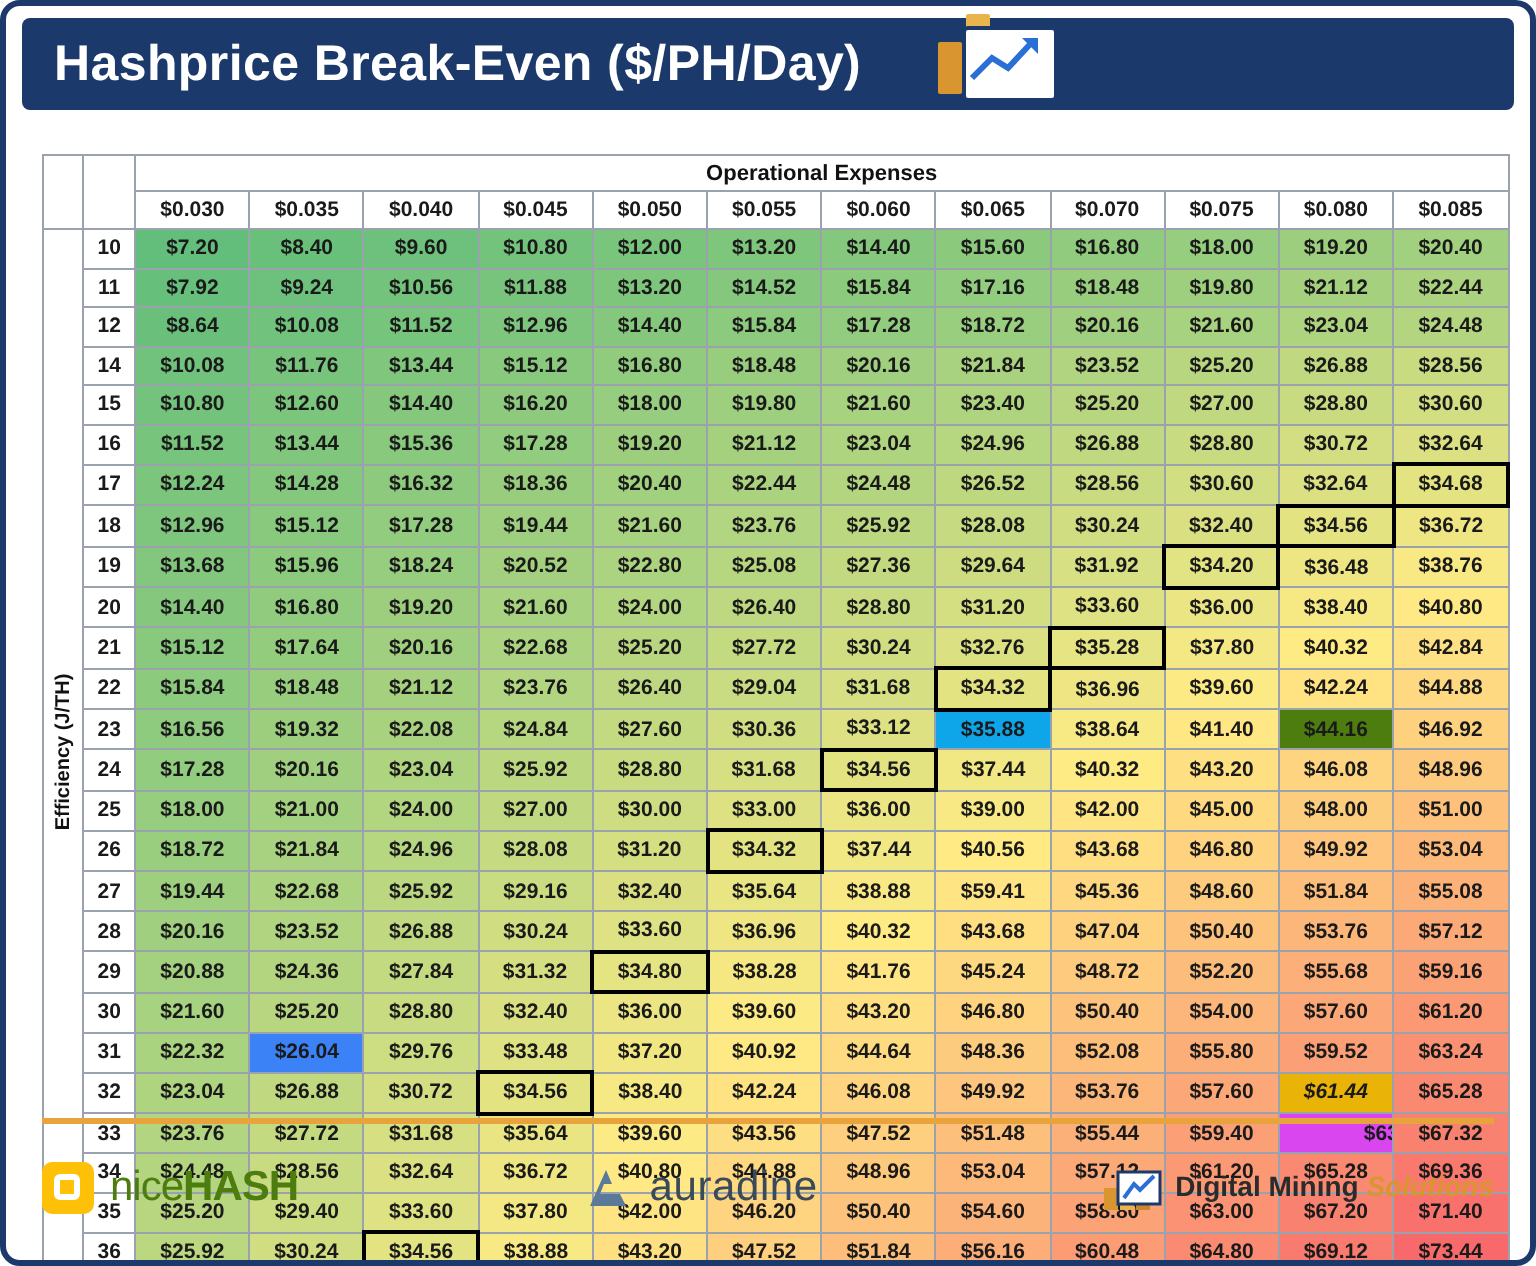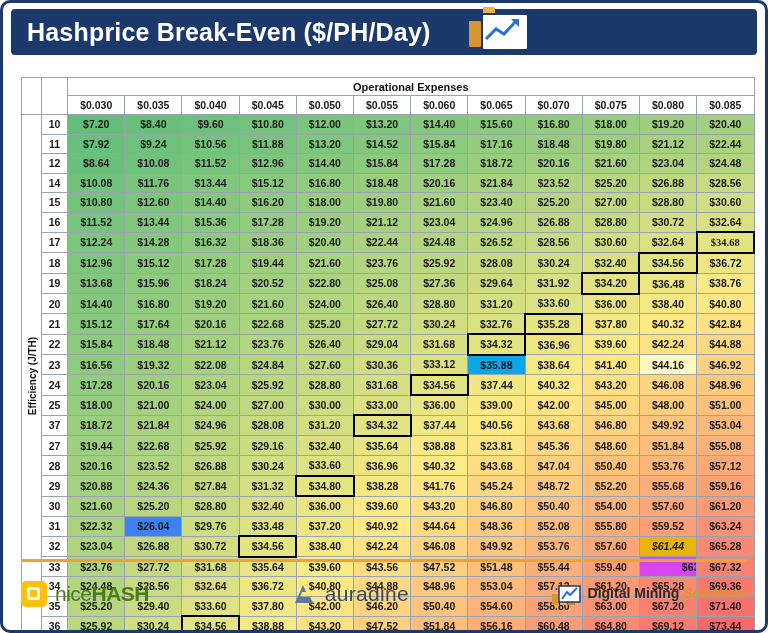--- a/index.html
+++ b/index.html
@@ -302,21 +302,21 @@
             <td class="cell" style="background: rgb(132, 200, 125);">$14.28</td>
             <td class="cell" style="background: rgb(142, 202, 125);">$16.32</td>
             <td class="cell" style="background: rgb(152, 205, 126);">$18.36</td>
             <td class="cell" style="background: rgb(161, 208, 127);">$20.40</td>
             <td class="cell" style="background: rgb(171, 211, 127);">$22.44</td>
             <td class="cell" style="background: rgb(180, 213, 128);">$24.48</td>
             <td class="cell" style="background: rgb(190, 216, 128);">$26.52</td>
             <td class="cell" style="background: rgb(200, 219, 129);">$28.56</td>
             <td class="cell" style="background: rgb(209, 222, 129);">$30.60</td>
             <td class="cell" style="background: rgb(219, 225, 130);">$32.64</td>
-            <td class="cell bt bb bl br" style="background: rgb(228, 227, 130); font-family: Liberation Serif, serif;">$34.68</td>
+            <td class="cell bt bb bl br" style="background: rgb(228, 227, 130);">$34.68</td>
           </tr>
           <tr>
             <td class="rowhead">18</td>
             <td class="cell" style="background: rgb(126, 198, 125);">$12.96</td>
             <td class="cell" style="background: rgb(136, 201, 125);">$15.12</td>
             <td class="cell" style="background: rgb(146, 204, 126);">$17.28</td>
             <td class="cell" style="background: rgb(157, 207, 126);">$19.44</td>
             <td class="cell" style="background: rgb(167, 210, 127);">$21.60</td>
             <td class="cell" style="background: rgb(177, 213, 128);">$23.76</td>
             <td class="cell" style="background: rgb(187, 215, 128);">$25.92</td>
@@ -391,21 +391,21 @@
             <td class="cell" style="background: rgb(143, 203, 126);">$16.56</td>
             <td class="cell" style="background: rgb(156, 206, 126);">$19.32</td>
             <td class="cell" style="background: rgb(169, 210, 127);">$22.08</td>
             <td class="cell" style="background: rgb(182, 214, 128);">$24.84</td>
             <td class="cell" style="background: rgb(195, 218, 129);">$27.60</td>
             <td class="cell" style="background: rgb(208, 221, 129);">$30.36</td>
             <td class="cell" style="background: rgb(221, 225, 130);">$33.12</td>
             <td class="cell" style="background: #0ea5e9;">$35.88</td>
             <td class="cell" style="background: rgb(247, 233, 132);">$38.64</td>
             <td class="cell" style="background: rgb(255, 231, 131);">$41.40</td>
-            <td class="cell" style="background: #fef9c3;">$44.16</td>
+            <td class="cell" style="background: #4d7c0f;">$44.16</td>
             <td class="cell" style="background: rgb(254, 209, 127);">$46.92</td>
           </tr>
           <tr>
             <td class="rowhead">24</td>
             <td class="cell" style="background: rgb(146, 204, 126);">$17.28</td>
             <td class="cell" style="background: rgb(160, 208, 127);">$20.16</td>
             <td class="cell" style="background: rgb(174, 212, 127);">$23.04</td>
             <td class="cell" style="background: rgb(187, 215, 128);">$25.92</td>
             <td class="cell" style="background: rgb(201, 219, 129);">$28.80</td>
             <td class="cell" style="background: rgb(214, 223, 130);">$31.68</td>
@@ -425,21 +425,21 @@
             <td class="cell" style="background: rgb(206, 221, 129);">$30.00</td>
             <td class="cell" style="background: rgb(221, 225, 130);">$33.00</td>
             <td class="cell" style="background: rgb(235, 229, 131);">$36.00</td>
             <td class="cell" style="background: rgb(249, 233, 132);">$39.00</td>
             <td class="cell" style="background: rgb(255, 228, 131);">$42.00</td>
             <td class="cell" style="background: rgb(254, 217, 128);">$45.00</td>
             <td class="cell" style="background: rgb(253, 205, 126);">$48.00</td>
             <td class="cell" style="background: rgb(253, 193, 124);">$51.00</td>
           </tr>
           <tr>
-            <td class="rowhead">37</td>
+            <td class="rowhead">26</td>
             <td class="cell" style="background: rgb(153, 206, 126);">$18.72</td>
             <td class="cell" style="background: rgb(168, 210, 127);">$21.84</td>
             <td class="cell" style="background: rgb(183, 214, 128);">$24.96</td>
             <td class="cell" style="background: rgb(197, 218, 129);">$28.08</td>
             <td class="cell" style="background: rgb(212, 223, 130);">$31.20</td>
             <td class="cell bt bb bl br" style="background: rgb(227, 227, 130);">$34.32</td>
             <td class="cell" style="background: rgb(241, 231, 131);">$37.44</td>
             <td class="cell" style="background: rgb(255, 234, 132);">$40.56</td>
             <td class="cell" style="background: rgb(254, 222, 129);">$43.68</td>
             <td class="cell" style="background: rgb(254, 210, 127);">$46.80</td>
@@ -448,21 +448,21 @@
           </tr>
           <tr>
             <td class="rowhead">27</td>
             <td class="cell" style="background: rgb(157, 207, 126);">$19.44</td>
             <td class="cell" style="background: rgb(172, 211, 127);">$22.68</td>
             <td class="cell" style="background: rgb(187, 215, 128);">$25.92</td>
             <td class="cell" style="background: rgb(202, 220, 129);">$29.16</td>
             <td class="cell" style="background: rgb(218, 224, 130);">$32.40</td>
             <td class="cell" style="background: rgb(233, 229, 131);">$35.64</td>
             <td class="cell" style="background: rgb(248, 233, 132);">$38.88</td>
-            <td class="cell" style="background: rgb(255, 228, 131);">$23.81</td>
+            <td class="cell" style="background: rgb(255, 228, 131);">$59.41</td>
             <td class="cell" style="background: rgb(254, 215, 128);">$45.36</td>
             <td class="cell" style="background: rgb(253, 203, 126);">$48.60</td>
             <td class="cell" style="background: rgb(253, 190, 123);">$51.84</td>
             <td class="cell" style="background: rgb(252, 177, 121);">$55.08</td>
           </tr>
           <tr>
             <td class="rowhead">28</td>
             <td class="cell" style="background: rgb(160, 208, 127);">$20.16</td>
             <td class="cell" style="background: rgb(176, 212, 127);">$23.52</td>
             <td class="cell" style="background: rgb(192, 217, 128);">$26.88</td>

